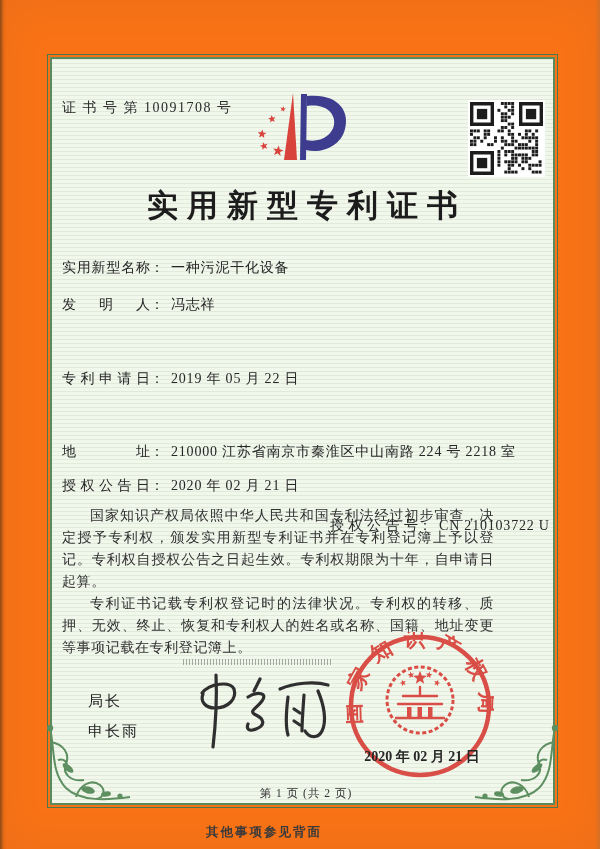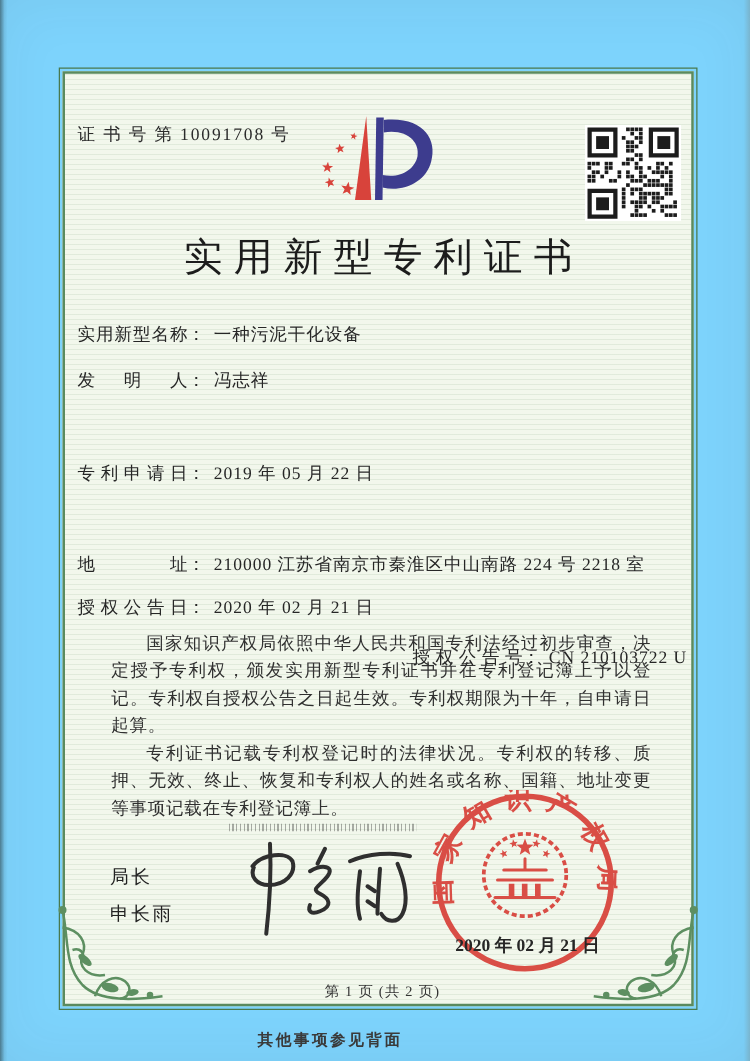--- a/index.html
+++ b/index.html
@@ -1,21 +1,21 @@
 <!DOCTYPE html>
 <html><head>
 <meta charset="utf-8">
 <style>
   * { margin:0; padding:0; box-sizing:border-box; }
   html,body { width:600px; }
   body { font-family:"Liberation Serif","DejaVu Serif",serif; }
 
   .page {
     position:relative; width:600px; height:849px;
-    background:#7dd3fc;
+    background:#f97316;
     overflow:hidden;
     box-shadow: inset 0 0 45px rgba(60,60,50,0.07);
   }
   .page::before{
     content:""; position:absolute; left:0; top:0; bottom:0; width:6px;
     background:linear-gradient(90deg, rgba(20,25,20,0.45), rgba(20,25,20,0.08) 60%, transparent);
     z-index:9;
   }
   .page::after{
     content:""; position:absolute; right:0; top:0; bottom:0; width:5px;
@@ -38,35 +38,35 @@
   .cert-no {
     left:62px; top:99px; font-size:14px; color:#2b2b2b; letter-spacing:1.5px;
     white-space:nowrap;
   }
 
   .logo { left:250px; top:90px; width:105px; height:82px; }
   .qr   { left:468px; top:100px; width:77px; height:77px; }
 
   .title {
     left:50px; top:185px; width:505px; text-align:center;
-    font-size:31px; font-weight:normal; color:#1c1c1c;
+    font-size:31px; font-weight:bold; color:#1c1c1c;
     letter-spacing:9px; text-indent:9px; white-space:nowrap;
   }
 
   .row { left:62px; font-size:14px; color:#262626; white-space:nowrap; }
   .flabel { display:inline-block; width:88px; text-align:justify; text-align-last:justify;
             vertical-align:bottom; }
   .colon { margin-right:7px; }
   .fvalue { letter-spacing:0.8px; }
   .pair2 { position:absolute; left:268px; top:0; white-space:nowrap;margin-top:40px; }
 
   .paras {
     left:62px; top:505px; width:432px;
     font-size:14px; line-height:22px; color:#303030;
-    text-align:justify; letter-spacing:0.6px;margin-left:27px;
+    text-align:justify; letter-spacing:0.6px;
   }
   .paras p { text-indent:2em; }
 
   .director-title { left:88px; top:692px; font-size:15px; color:#222; letter-spacing:2px; }
   .director-name  { left:88px; top:722px; font-size:15px; color:#222; letter-spacing:2px;text-align:right; }
 
   .microband {
     left:183px; top:659px; width:150px; height:6px; opacity:0.45;
     background:repeating-linear-gradient(90deg, rgba(35,35,35,0.8) 0 1px, transparent 1px 3px);
   }

